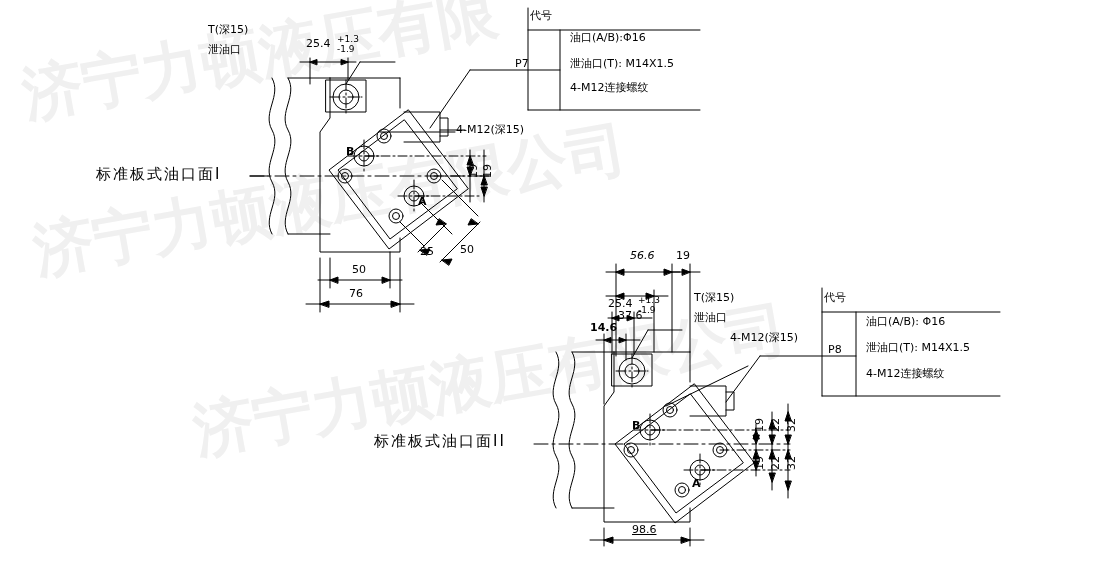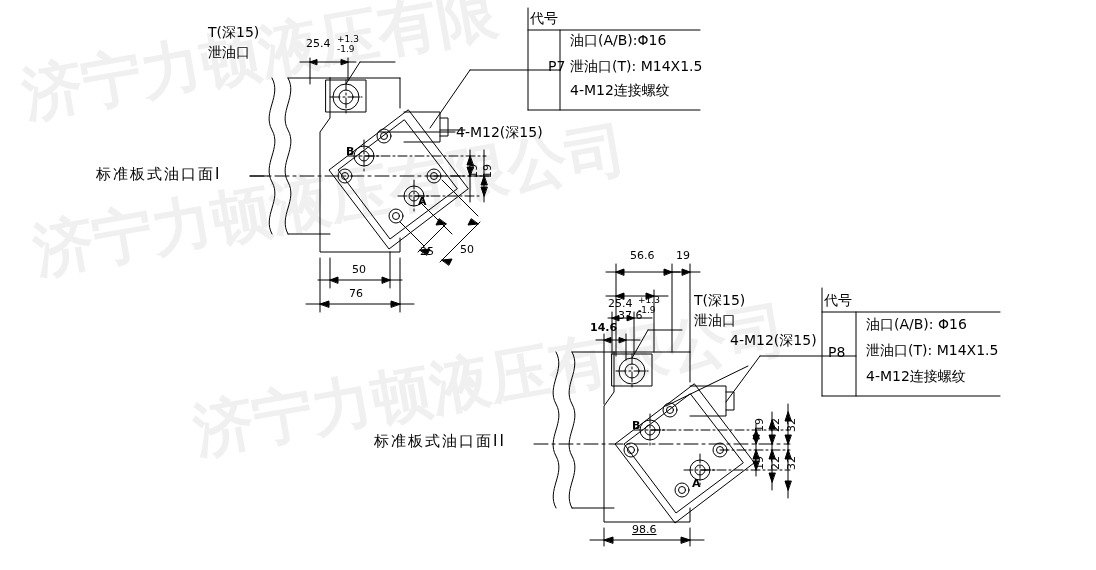--- a/index.html
+++ b/index.html
@@ -24,21 +24,21 @@
   .lbl{
     position:absolute;
     font-family:"DejaVu Sans","Liberation Sans",sans-serif;
     color:#000;
     white-space:nowrap;
     line-height:1.15;
   }
   .cn{font-family:"DejaVu Sans","Liberation Sans",sans-serif;}
   .big{font-size:15px;letter-spacing:2px;}
   .dim{font-size:11px;}
-  .note{font-size:14px;}
+  .note{font-size:11px;}
   .small{font-size:9px;}
   .rot90{transform:rotate(-90deg);transform-origin:left top;}
 </style>
 </head>
 <body>
 
 <div id="stage">
 
   <div class="wm" style="left:20px;top:14px;font-size:60px;transform:rotate(-10deg);">济宁力顿液压有限</div>
   <div class="wm" style="left:30px;top:160px;font-size:60px;transform:rotate(-10deg);">济宁力顿液压有限公司</div>
@@ -266,32 +266,32 @@
   <div class="lbl dim" style="left:420px;top:246px;">25</div>
   <div class="lbl dim" style="left:460px;top:244px;">50</div>
 
   <div class="lbl dim rot90" style="left:468px;top:178px;">19</div>
   <div class="lbl dim rot90" style="left:482px;top:178px;">19</div>
 
   <div class="lbl dim" style="left:346px;top:146px;font-weight:bold;">B</div>
   <div class="lbl dim" style="left:418px;top:196px;font-weight:bold;">A</div>
 
   <div class="lbl cn note" style="left:530px;top:10px;">代号</div>
-  <div class="lbl note" style="left:548px;top:58px;">P7</div>
+  <div class="lbl note" style="left:515px;top:58px;">P7</div>
   <div class="lbl cn note" style="left:570px;top:32px;">油口(A/B):Φ16</div>
   <div class="lbl cn note" style="left:570px;top:58px;">泄油口(T): M14X1.5</div>
   <div class="lbl cn note" style="left:570px;top:82px;">4-M12连接螺纹</div>
 
   <div class="lbl cn big" style="left:374px;top:433px;text-align:right;">标准板式油口面II</div>
 
   <div class="lbl cn note" style="left:694px;top:292px;">T(深15)</div>
   <div class="lbl cn note" style="left:694px;top:312px;">泄油口</div>
   <div class="lbl cn note" style="left:730px;top:332px;">4-M12(深15)</div>
 
-  <div class="lbl dim" style="left:630px;top:250px;">56.6</div>
+  <div class="lbl dim" style="left:630px;top:250px;font-style:italic;">56.6</div>
   <div class="lbl dim" style="left:676px;top:250px;">19</div>
   <div class="lbl dim" style="left:618px;top:275px;margin-top:35px;">37.6</div>
   <div class="lbl dim" style="left:608px;top:298px;">25.4</div>
   <div class="lbl small" style="left:638px;top:295px;">+1.3</div>
   <div class="lbl small" style="left:638px;top:305px;">-1.9</div>
   <div class="lbl dim" style="left:590px;top:322px;font-weight:bold;">14.6</div>
   <div class="lbl dim" style="left:632px;top:524px;text-decoration:underline;">98.6</div>
 
   <div class="lbl dim rot90" style="left:754px;top:432px;">19</div>
   <div class="lbl dim rot90" style="left:754px;top:470px;">19</div>

